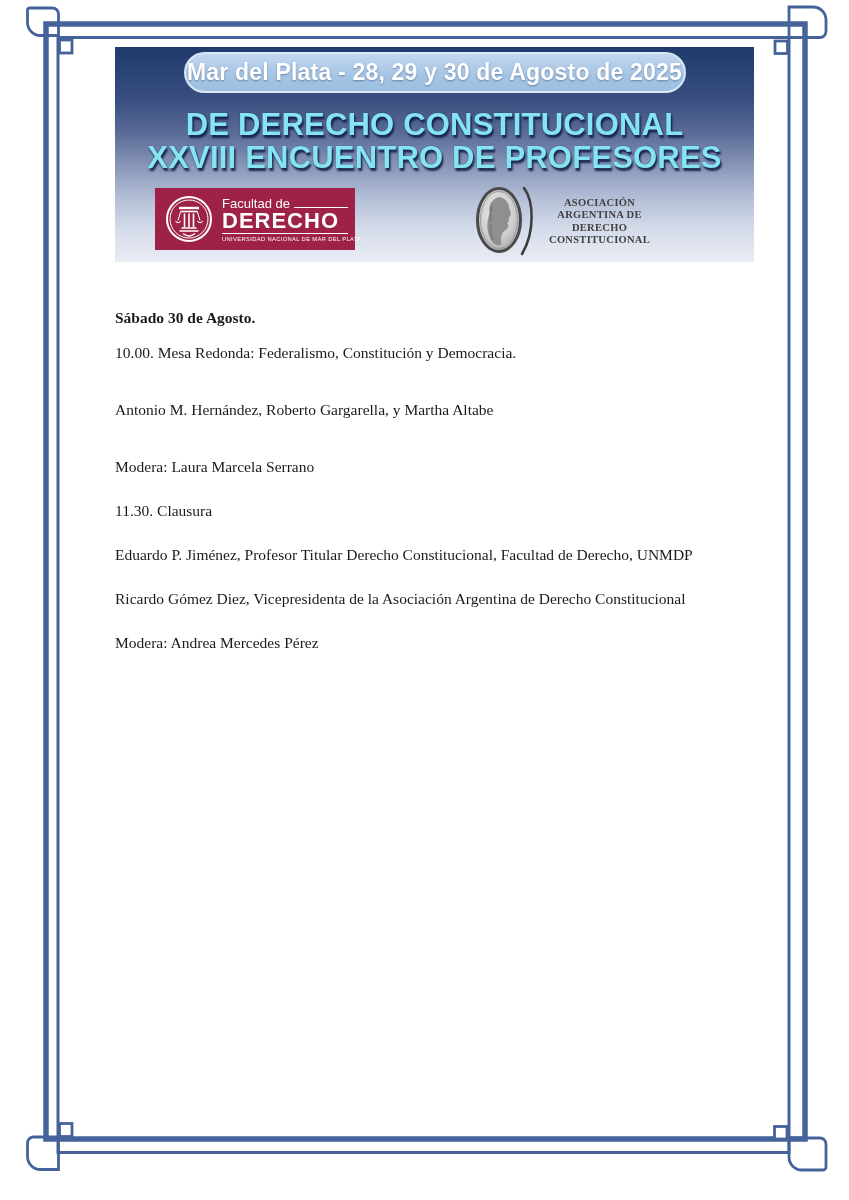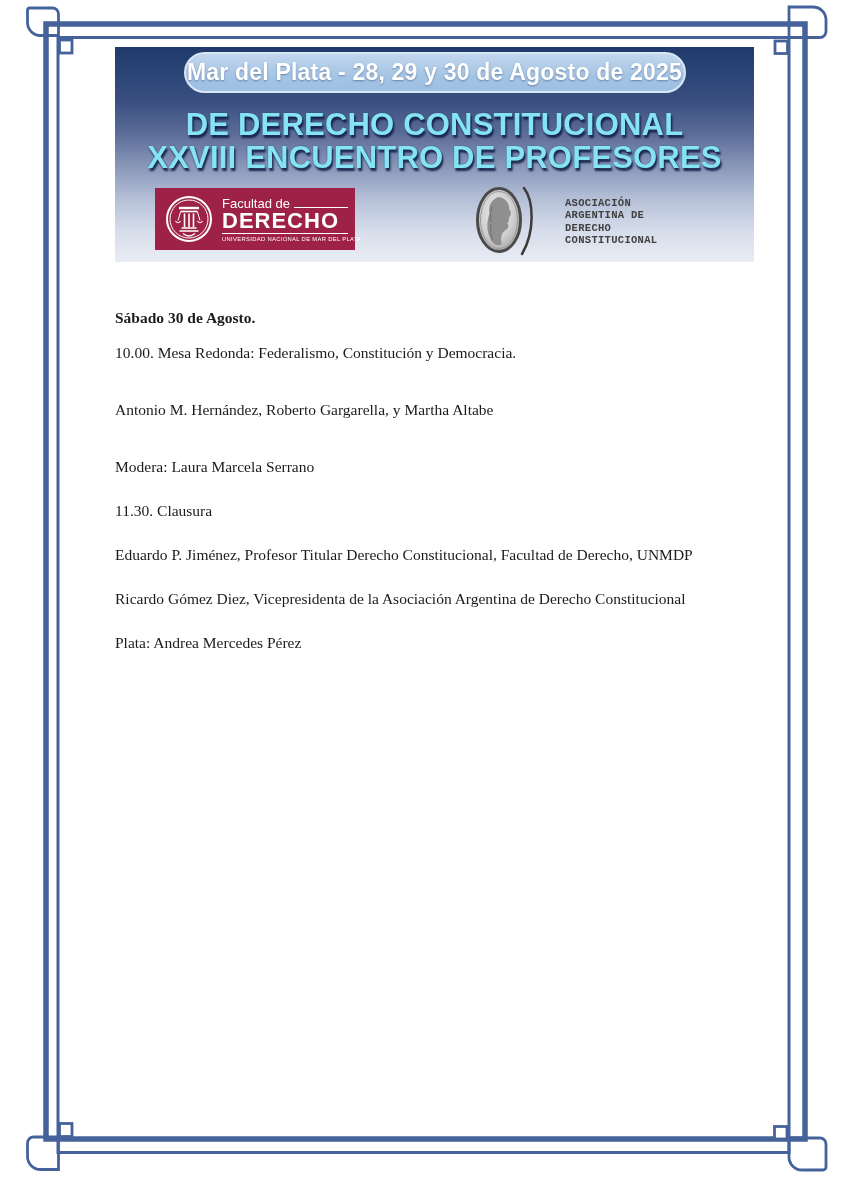--- a/index.html
+++ b/index.html
@@ -42,23 +42,23 @@
   .fac-text{margin-left:9px;width:126px;color:#ffffff;}
   .fac-row1{display:flex;align-items:flex-end;font-size:13px;line-height:13px;}
   .fac-row1 .rule{flex:1;border-bottom:1.5px solid #fff;margin:0 0 2px 4px;}
   .fac-name{font-size:22px;line-height:22px;letter-spacing:1px;font-weight:bold;
     border-bottom:1px solid #fff;padding-bottom:1px;}
   .fac-sub{font-size:5.8px;letter-spacing:.35px;margin-top:2px;white-space:nowrap;}
   .logo-aso{
     position:absolute;left:360px;top:137px;display:flex;align-items:flex-start;
   }
   .aso-text{
-    margin-left:28px;padding-top:13px;
-    font-family:Liberation Mono, monospace;font-weight:bold;
-    font-size:10.5px;line-height:12.4px;letter-spacing:.3px;color:#414141;
+    margin-left:12px;padding-top:13px;
+    font-family:Liberation Serif, serif;font-weight:bold;
+    font-size:10.5px;line-height:12.4px;letter-spacing:.3px;color:#414141;text-align:center;
   }
   
   .program{
     position:absolute;left:115px;top:308px;width:645px;
     font-size:15.5px;line-height:19px;color:#1b1b1b;
   }
   .program p{margin:0 0 25px 0;white-space:nowrap;}
   .program p.gap-lg{margin-bottom:38px;}
   .program .heading{font-weight:bold;margin-bottom:16px;}
   .program strong{font-weight:normal;}
@@ -155,15 +155,15 @@
 
   <p><span>Modera: Laura Marcela Serrano</span></p>
 
   <p><span>11.30. </span><strong>Clausura</strong></p>
 
   <p><span>Eduardo P. Jiménez, Profesor Titular Derecho Constitucional, Facultad de Derecho, UNMDP</span></p>
 
   <p><span>Ricardo Gómez Diez, Vicepresidenta de la Asociación Argentina de Derecho Constitucional</span></p>
 
 
-  <p><span>Plata: Andrea Mercedes Pérez</span></p>
+  <p><span>Modera: Andrea Mercedes Pérez</span></p>
 
 </div>
 
 </body></html>

